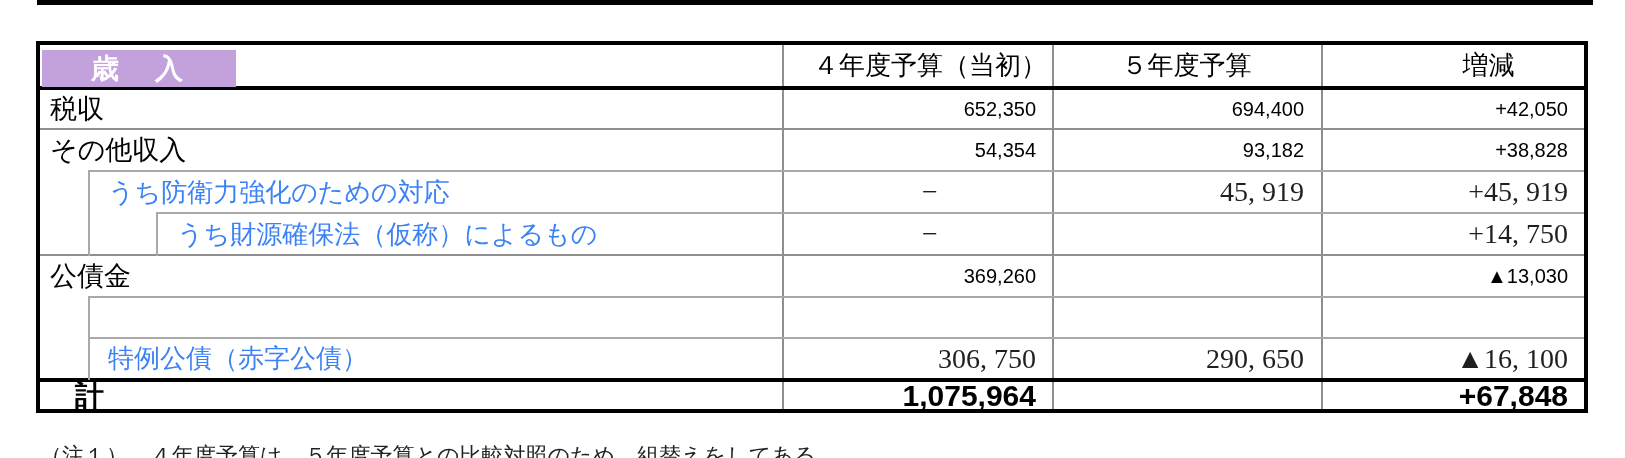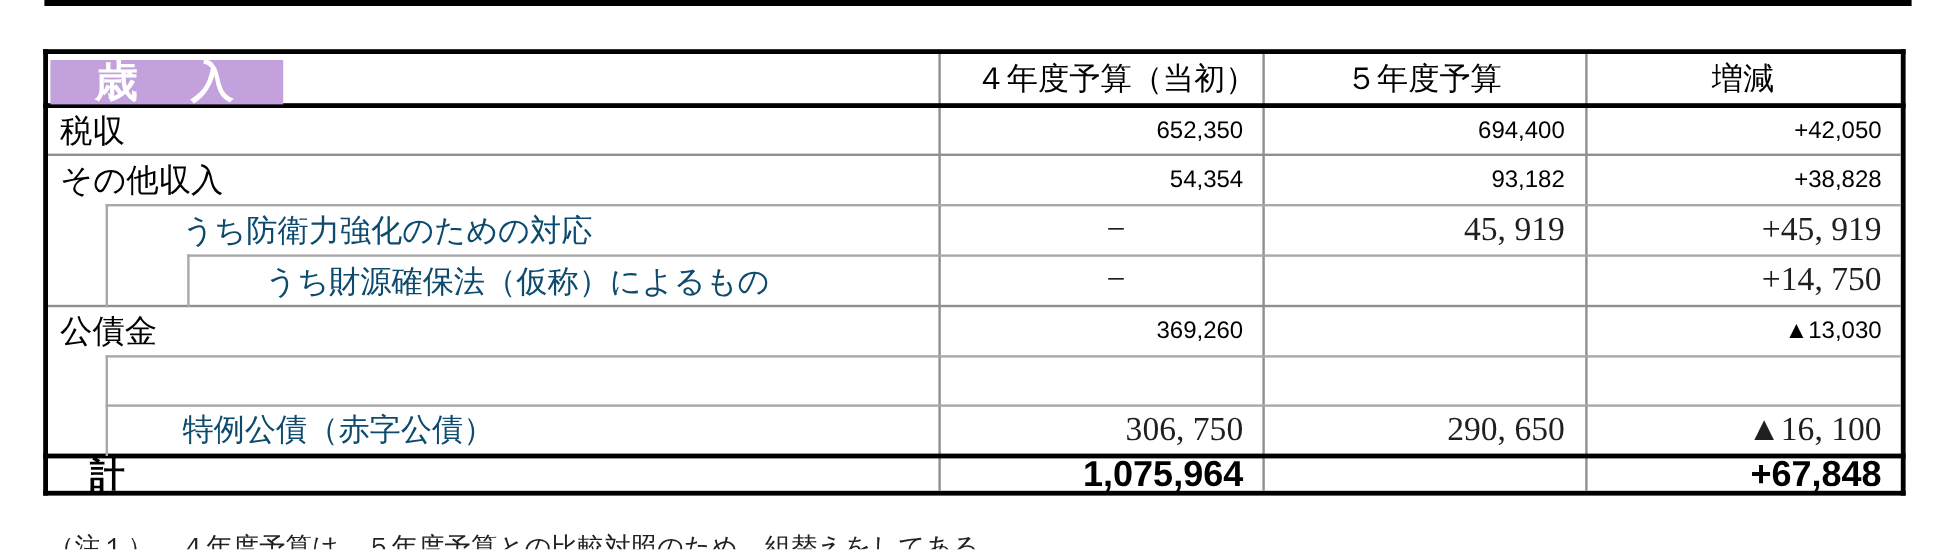--- a/index.html
+++ b/index.html
@@ -24,34 +24,34 @@
   .lab  { justify-content:flex-start; }
   .num  { justify-content:flex-end; }
   .ctr  { justify-content:center; }
 
   
   .c2  { left:748px; width:252px; }
   .c2w { left:748px; width:292px; }
   .c3  { left:1018px; width:250px; }
   .c3w { left:1016px; width:269px; }
   .c4  { left:1287px; width:245px; }
-  .c4w { left:1285px; width:263px; }
+  .c4w { left:1285px; width:263px;padding-left:36px; }
 
   
   .hdr  { font-size:26px; }
   .main-lab { font-size:27px; }
   .main-num { font-size:20px; }
-  .sub-lab { font-family:"Liberation Serif","DejaVu Serif",serif; font-size:26px; color:#0c4a6e;margin-left:44px; }
+  .sub-lab { font-family:"Liberation Serif","DejaVu Serif",serif; font-size:26px; color:#3b82f6; }
   .sub-num { font-family:"Liberation Serif","DejaVu Serif",serif; font-size:28px; color:#1f1f1f; }
   .tot { font-weight:bold; font-size:30px; }
   .tot-lab { font-weight:bold; font-size:29px; }
 
   #badge {
     position:absolute; left:6px; top:5px; width:194px; height:37px;
-    background:#c3a1dd; color:#ffffff; font-weight:bold; font-size:36px;
+    background:#c3a1dd; color:#ffffff; font-weight:bold; font-size:28px;
     display:flex; align-items:center; justify-content:center; letter-spacing:4px;
   }
 
   #note {
     position:absolute; left:40px; top:441px;
     font-family:"Liberation Serif","DejaVu Serif",serif;
     font-size:22px; color:#222; white-space:nowrap;
   }
 </style>
 </head>

